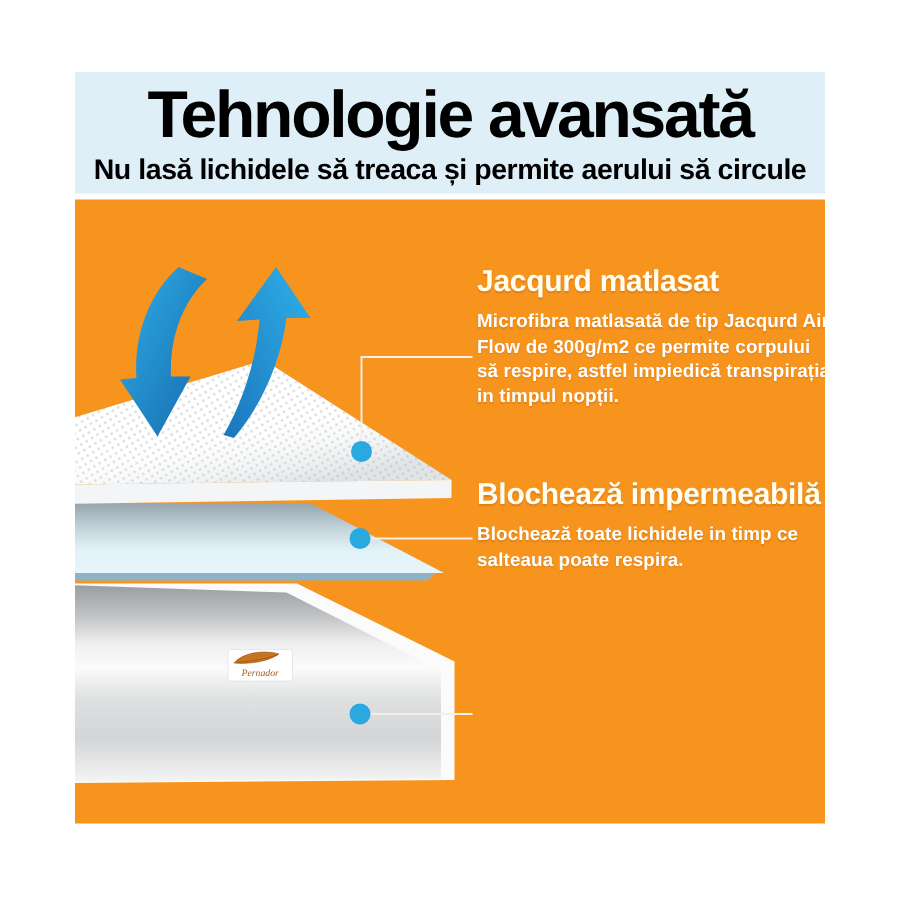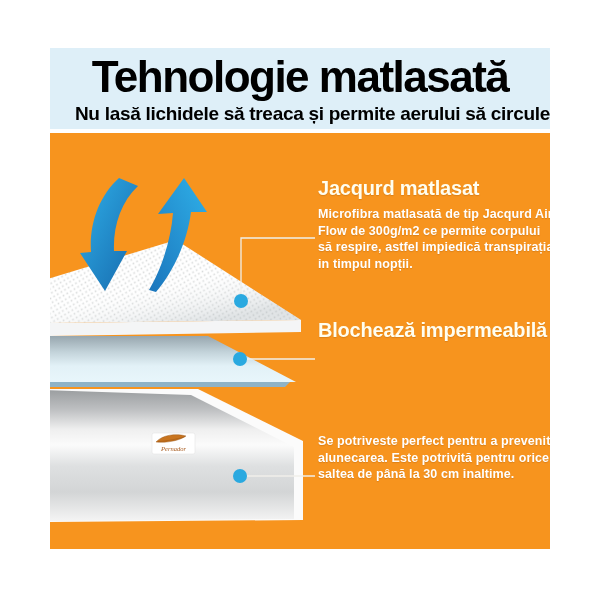--- a/index.html
+++ b/index.html
@@ -3,39 +3,39 @@
 <meta charset="utf-8">
 <style>
   html,body{margin:0;padding:0;background:#fff;}
   .page{position:relative;width:600px;height:600px;background:#ffffff;overflow:hidden;
         font-family:"Liberation Sans",sans-serif;}
   .header-panel{position:absolute;left:50px;top:48px;width:500px;height:81px;
         background:#DEEFF8;text-align:center;}
   .title{margin:0;padding-top:6px;font-size:44px;font-weight:bold;letter-spacing:-1.5px;
         color:#000;line-height:1.05;}
   .subtitle{margin:0;margin-top:3px;font-size:19px;font-weight:bold;color:#000;
-        letter-spacing:-0.3px;text-align:right;}
+        letter-spacing:-0.3px;}
   .orange-block{position:absolute;left:50px;top:133px;width:500px;height:416px;
         background:#F7941E;overflow:hidden;}
   .diagram-svg{position:absolute;left:0;top:0;}
   .callouts{position:absolute;left:0;top:0;width:100%;height:100%;}
   .callout{position:absolute;left:268px;width:238px;}
   .callout h3{margin:0;font-size:20px;font-weight:bold;color:#FFFEF0;letter-spacing:-0.2px;
         line-height:1.1;text-shadow:0 1px 1px rgba(140,70,0,0.25);}
   .callout p{margin:7px 0 0 0;font-size:12.5px;font-weight:bold;color:#FFFFFF;
         line-height:1.32;letter-spacing:0.1px;text-shadow:0 1px 1px rgba(140,70,0,0.25);}
   .co-1{top:44px;} .co-2{top:186px;} .co-3{top:293px;}
 </style>
 </head>
 <body>
 
 <div class="page">
 
   <div class="header-panel">
-    <h1 class="title">Tehnologie matlasată</h1>
+    <h1 class="title">Tehnologie avansată</h1>
     <p class="subtitle">Nu lasă lichidele să treaca și permite aerului să circule</p>
   </div>
 
   <div class="orange-block">
 
     <svg class="diagram-svg" width="500" height="416" viewBox="0 0 500 416">
       <defs>
         <pattern id="quilt" width="6" height="6" patternUnits="userSpaceOnUse" patternTransform="rotate(14)">
           <rect width="6" height="6" fill="#FFFFFF"></rect>
           <circle cx="1.5" cy="1.5" r="0.9" fill="#D9DBDB"></circle>
@@ -113,20 +113,20 @@
       </g>
     </svg>
 
     <div class="callouts">
       <div class="callout co-1">
         <h3>Jacqurd matlasat</h3>
         <p>Microfibra matlasată de tip Jacqurd Air Flow de 300g/m2 ce permite corpului să respire, astfel impiedică transpirația in timpul nopții.</p>
       </div>
       <div class="callout co-2">
         <h3>Blochează impermeabilă</h3>
+        <p>Blochează toate lichidele in timp ce salteaua poate respira.</p>
       </div>
       <div class="callout co-3">
-        <p>Se potriveste perfect pentru a prevenit alunecarea. Este potrivită pentru orice saltea de până la 30 cm inaltime.</p>
       </div>
     </div>
 
   </div>
 </div>
 
 </body></html>

